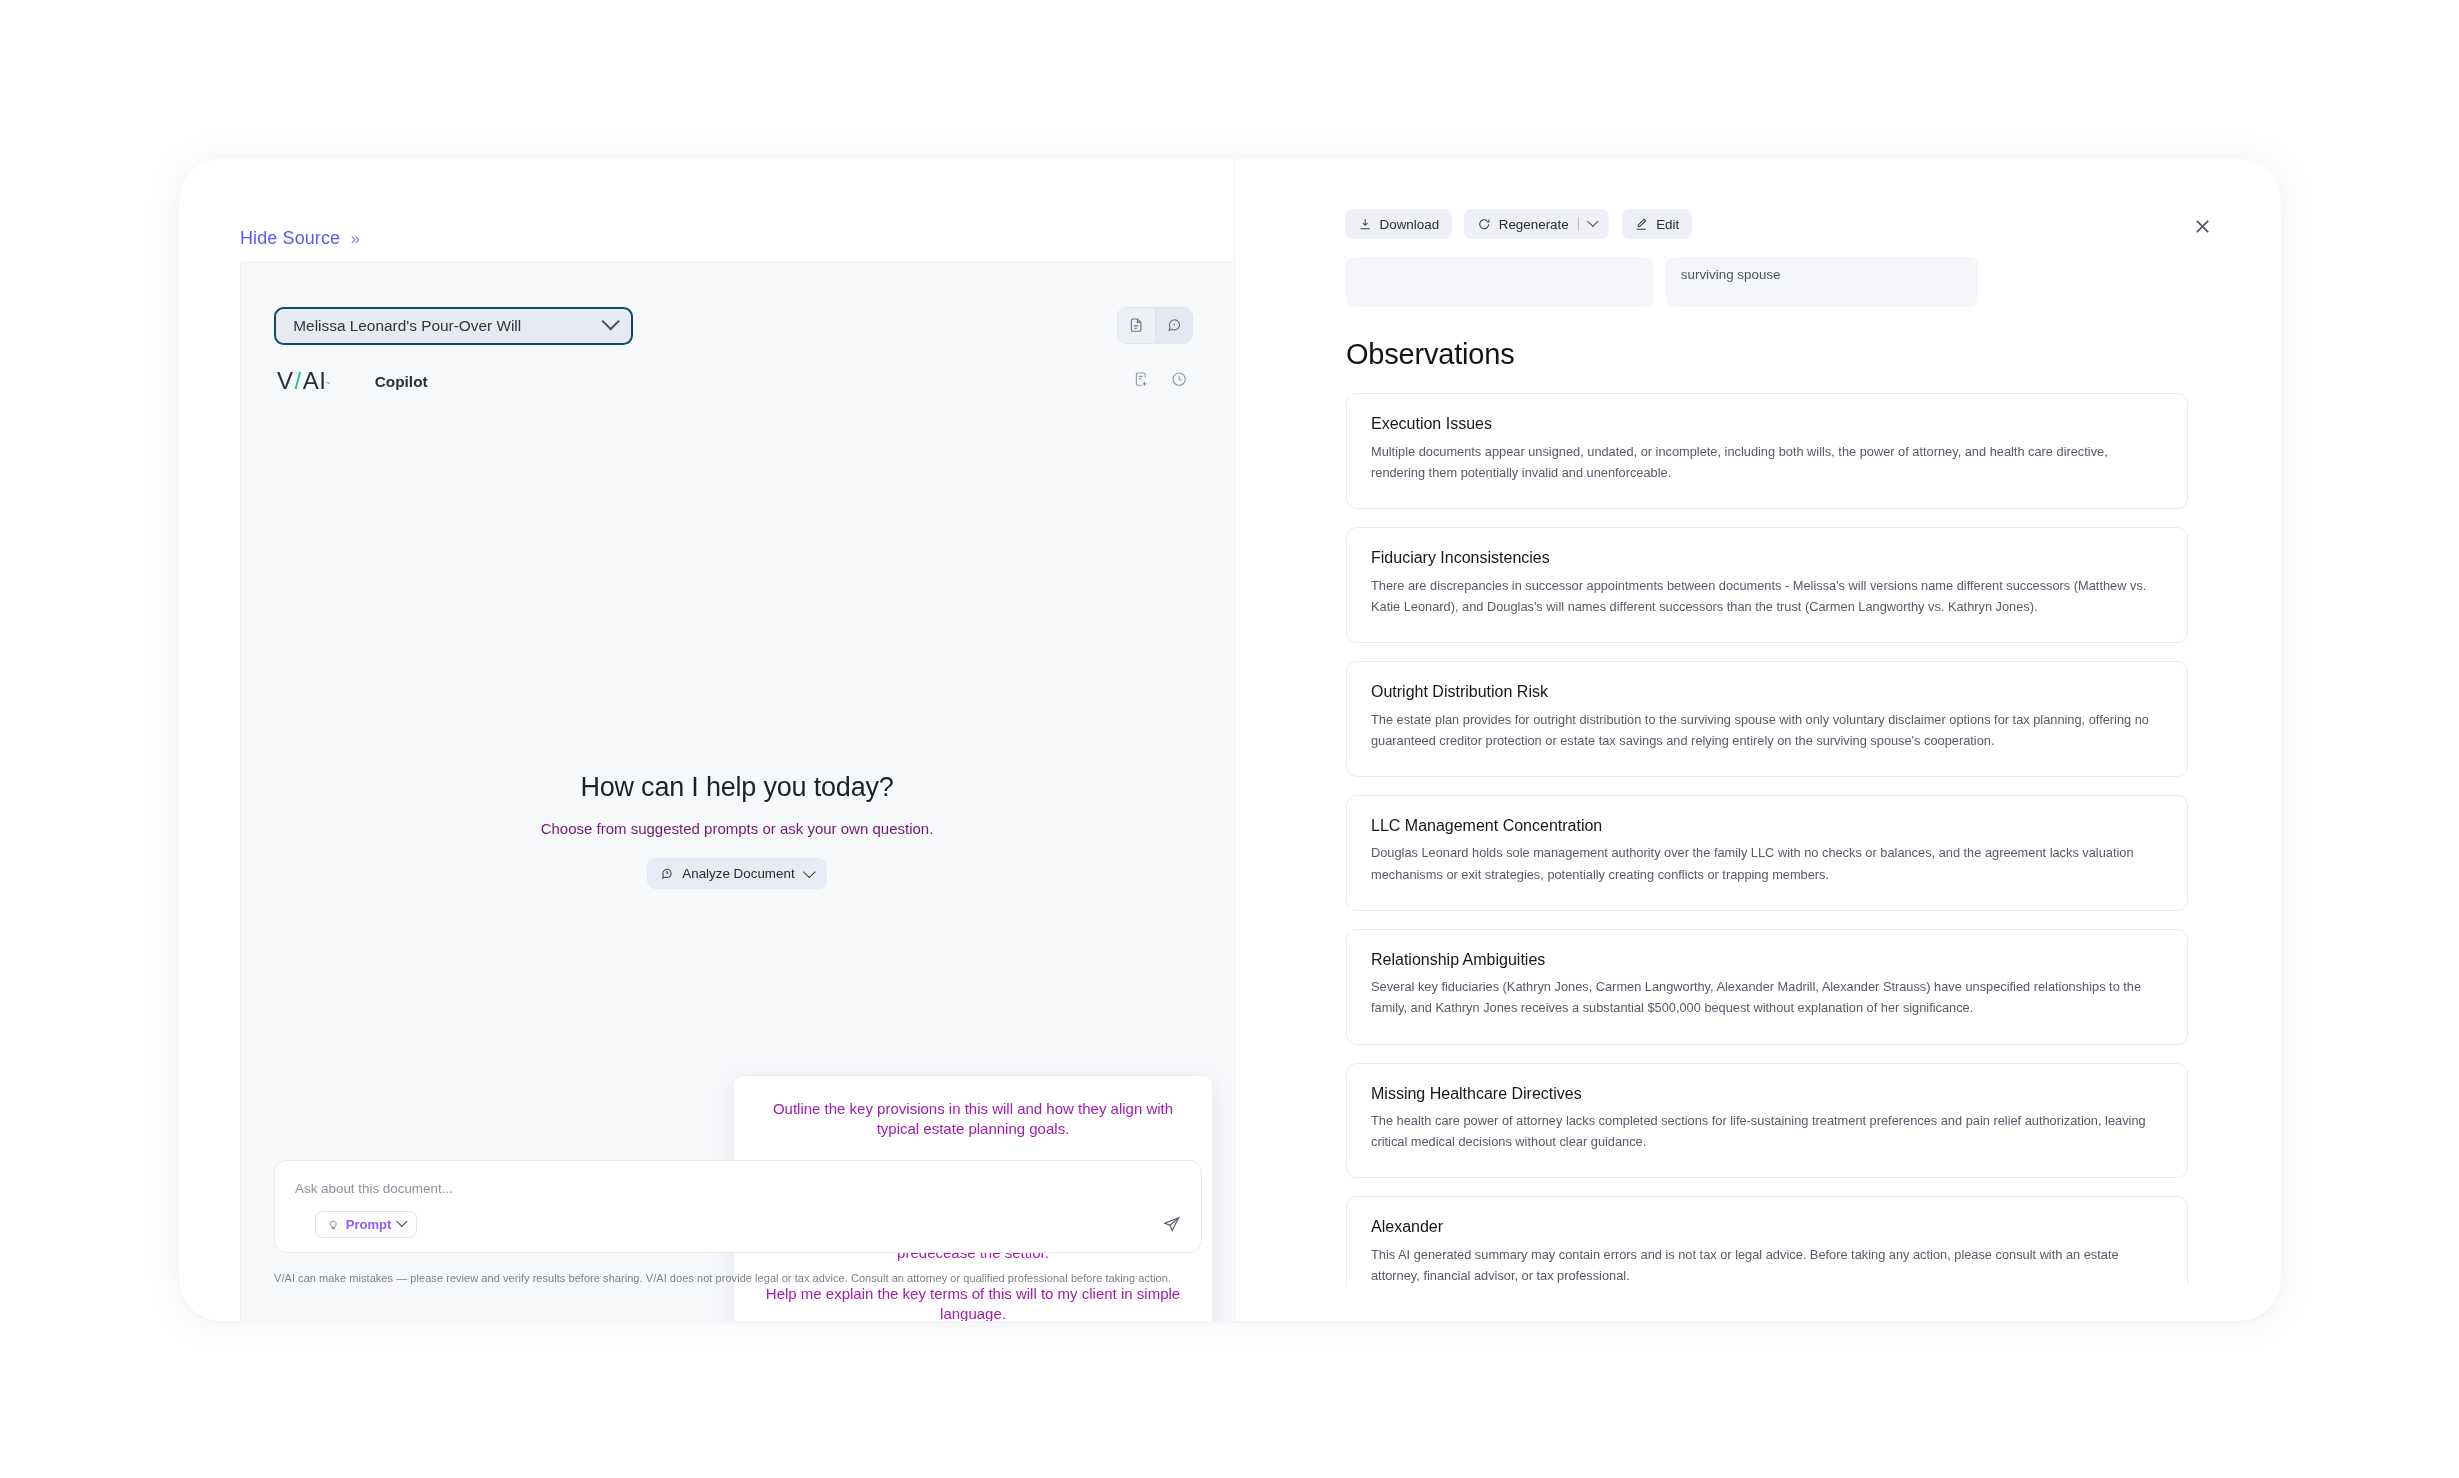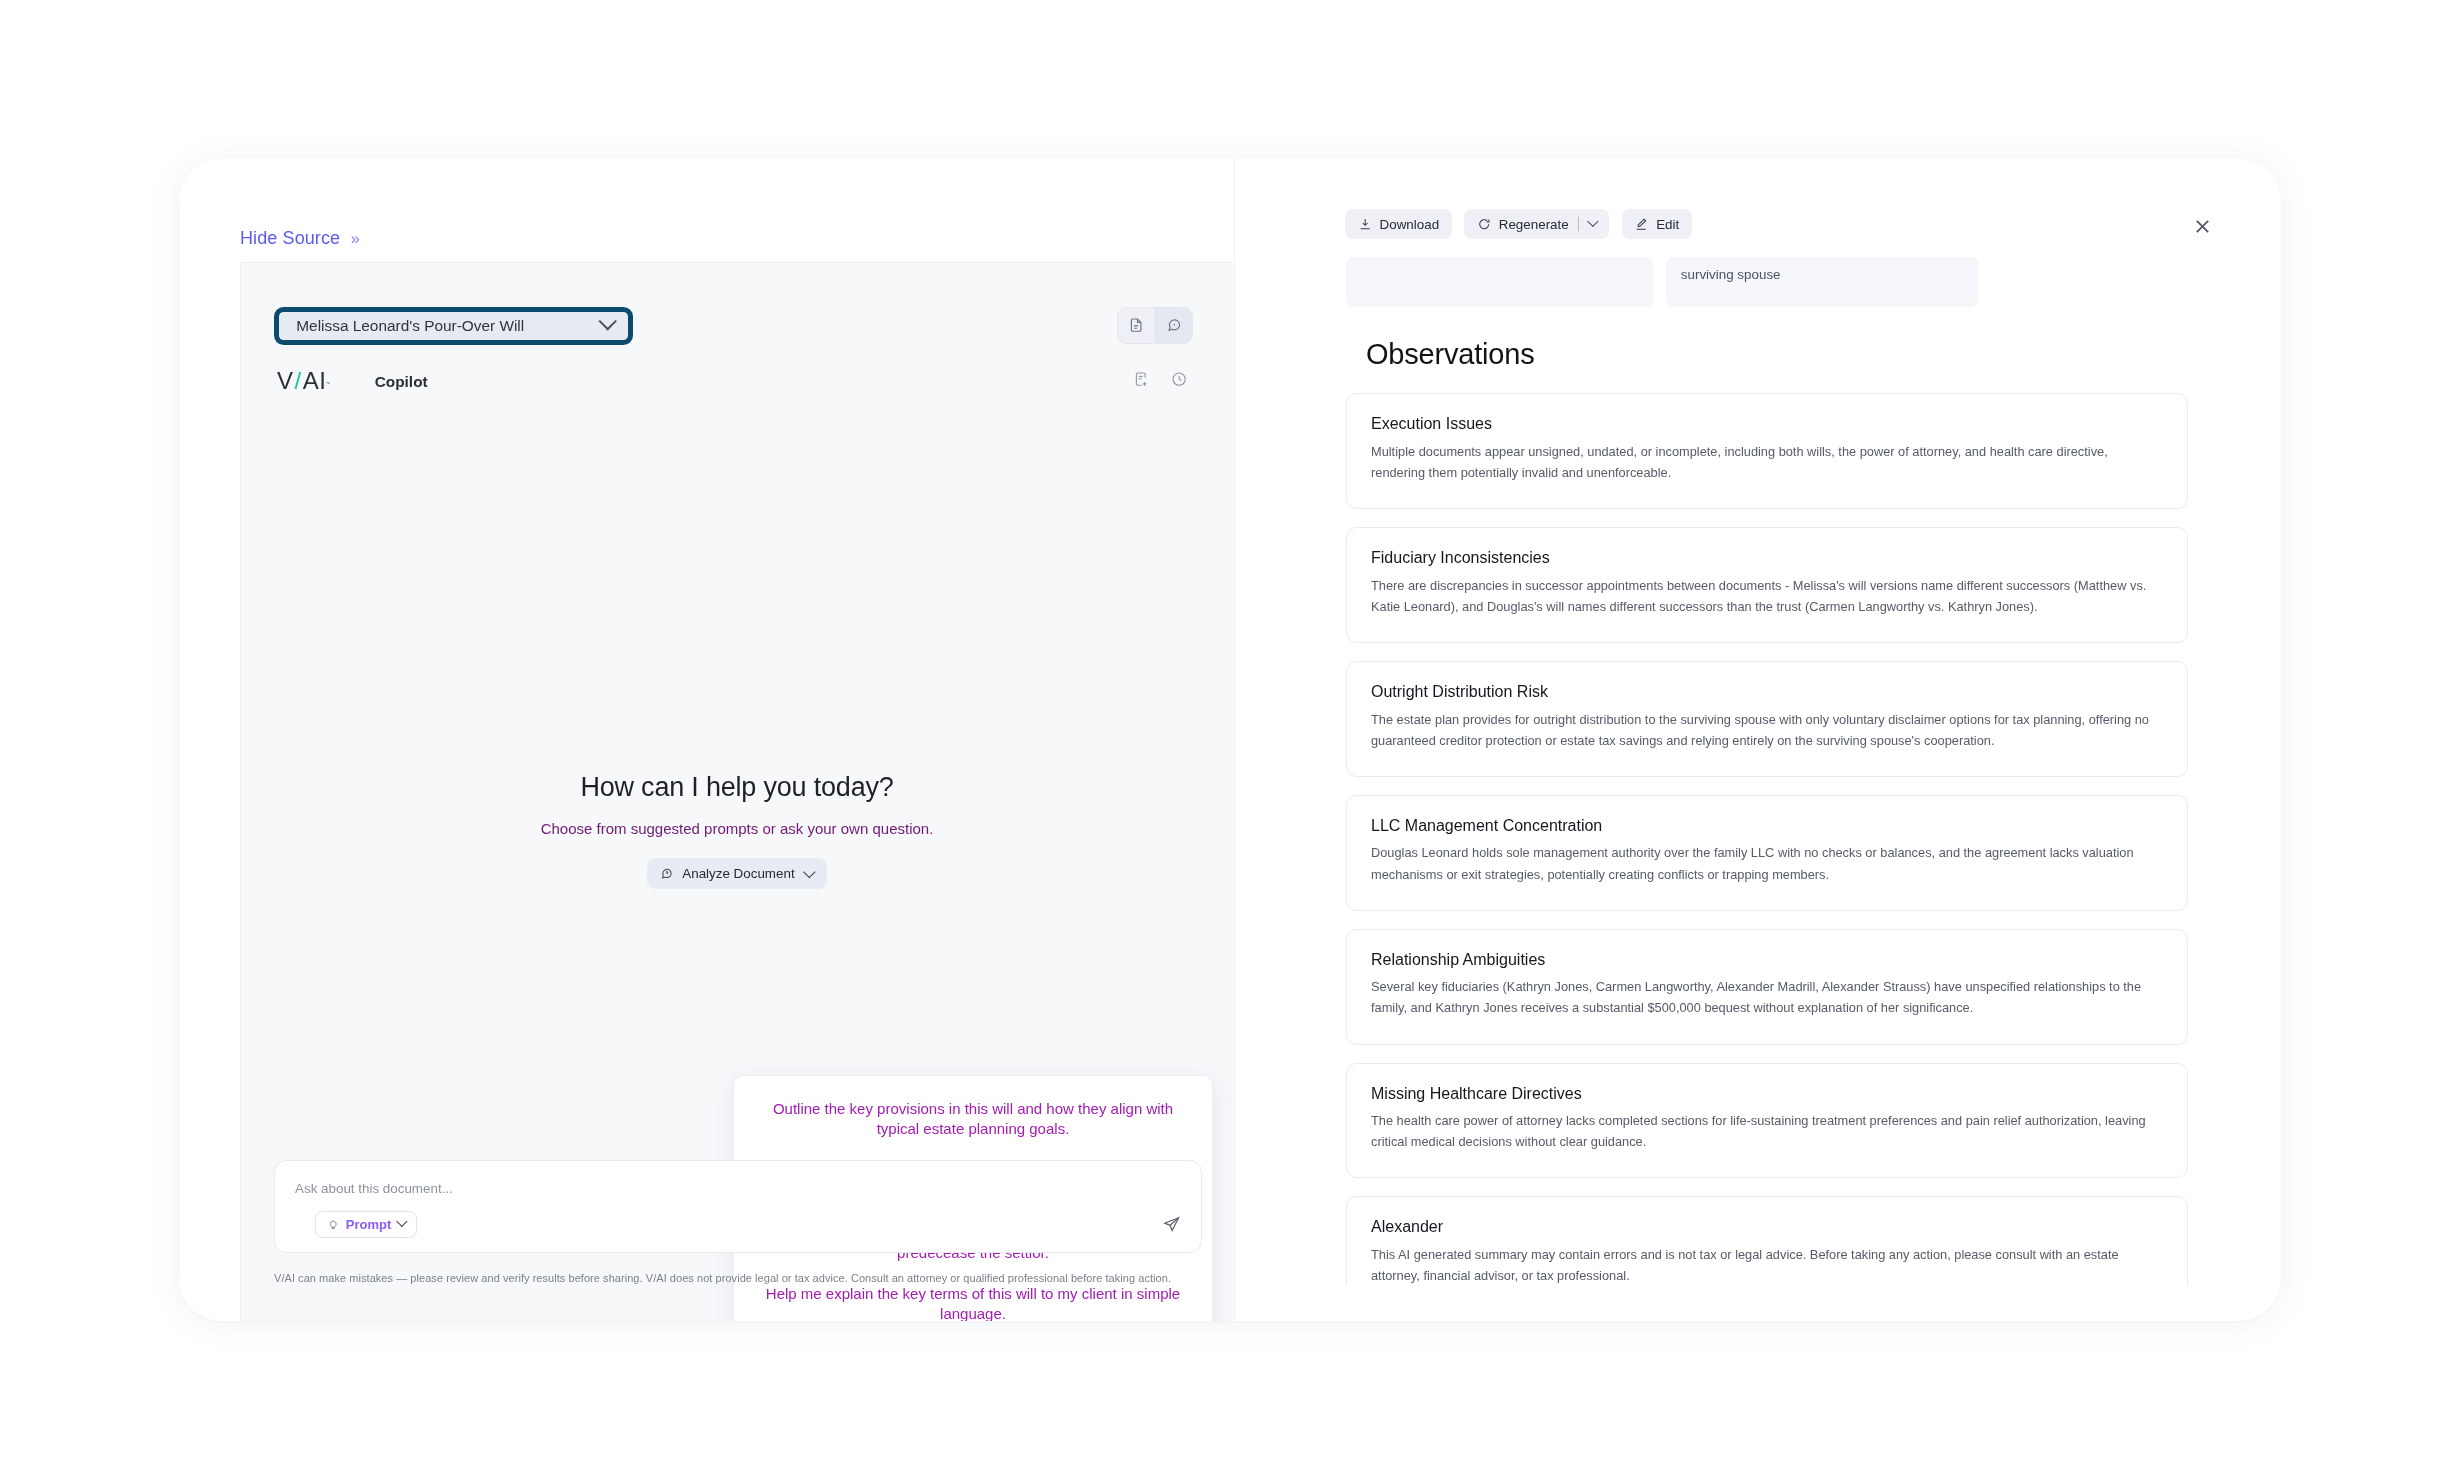--- a/index.html
+++ b/index.html
@@ -68,21 +68,21 @@
   }
 
   
   #doc-select {
     position: absolute;
     left: 33px;
     top: 44px;
     width: 359px;
     height: 38px;
     background: #e6eaf2;
-    border: 5px solid #0c4a6e;
+    border: 2px solid #0c4a6e;
     border-radius: 9.6px;
     display: flex;
     align-items: center;
     justify-content: space-between;
     padding: 0 13.4px 0 17.3px;
     cursor: pointer;
   }
   #doc-select-label { font-size: 15.4px; color: #30343d; }
   .chev-down {
     width: 13.4px; height: 13.4px;
@@ -340,21 +340,20 @@
   }
   .cutoff-cell.a { flex: 0 0 307px; }
   .cutoff-cell.b { flex: 0 0 312px; }
 
   #observations-title {
     margin-top: 31px;
     font-size: 29px;
     color: #111317;
     font-weight: 400;
     letter-spacing: -0.2px;
-    margin-left: 20px;
   }
 
   #observation-list { margin-top: 22px; }
 
   .obs-card {
     border: 1px solid #e9ebf1;
     border-radius: 10.6px;
     padding: 21px 24px 25px;
     margin-bottom: 18px;
     background: #ffffff;

